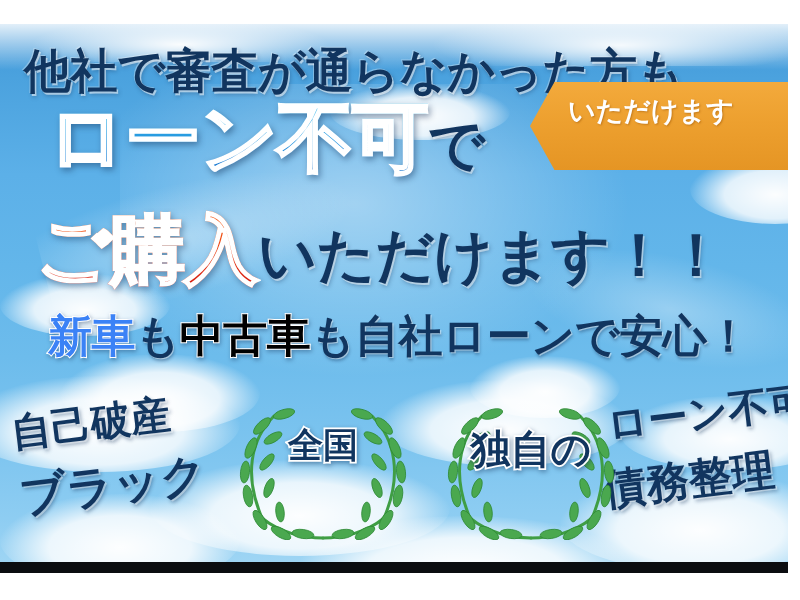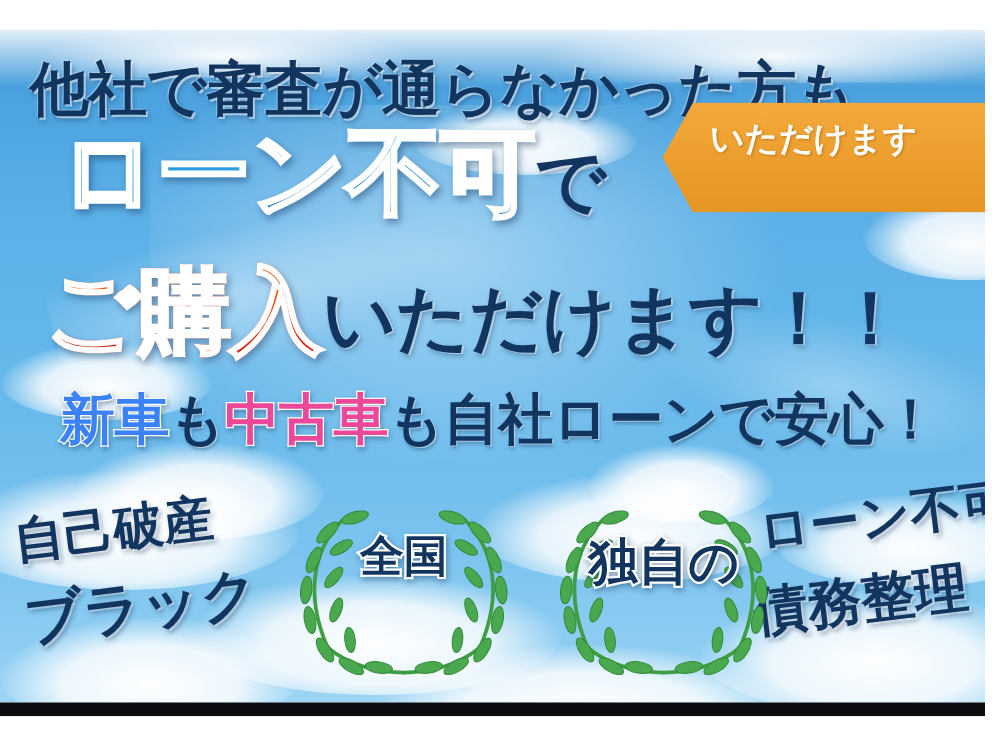--- a/index.html
+++ b/index.html
@@ -197,21 +197,21 @@
     font-size: 44px;
     line-height: 1;
   }
   .shinsha {
     color: #3b82f6;
     -webkit-text-stroke: 2px #ffffff;
     paint-order: stroke fill;
     filter: drop-shadow(1.5px 2px 2px rgba(20,50,90,0.40));
   }
   .chuko {
-    color: #ec4899;
+    color: #000000;
     -webkit-text-stroke: 2px #ffffff;
     paint-order: stroke fill;
     filter: drop-shadow(1.5px 2px 2px rgba(20,50,90,0.40));
   }
   .navy4 {
     color: #11355f;
     text-shadow:
       1.2px 1.2px 0 rgba(255,255,255,0.45),
       1.5px 2.5px 3px rgba(20,50,90,0.35);
   }

